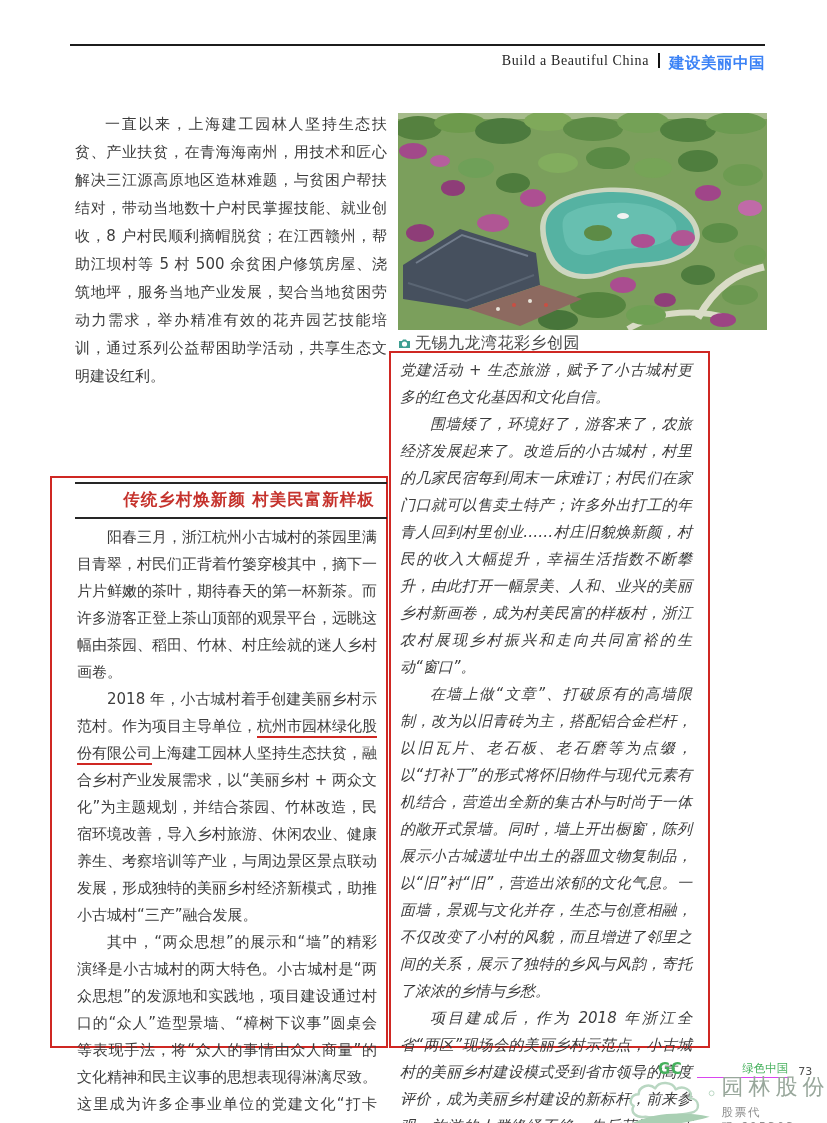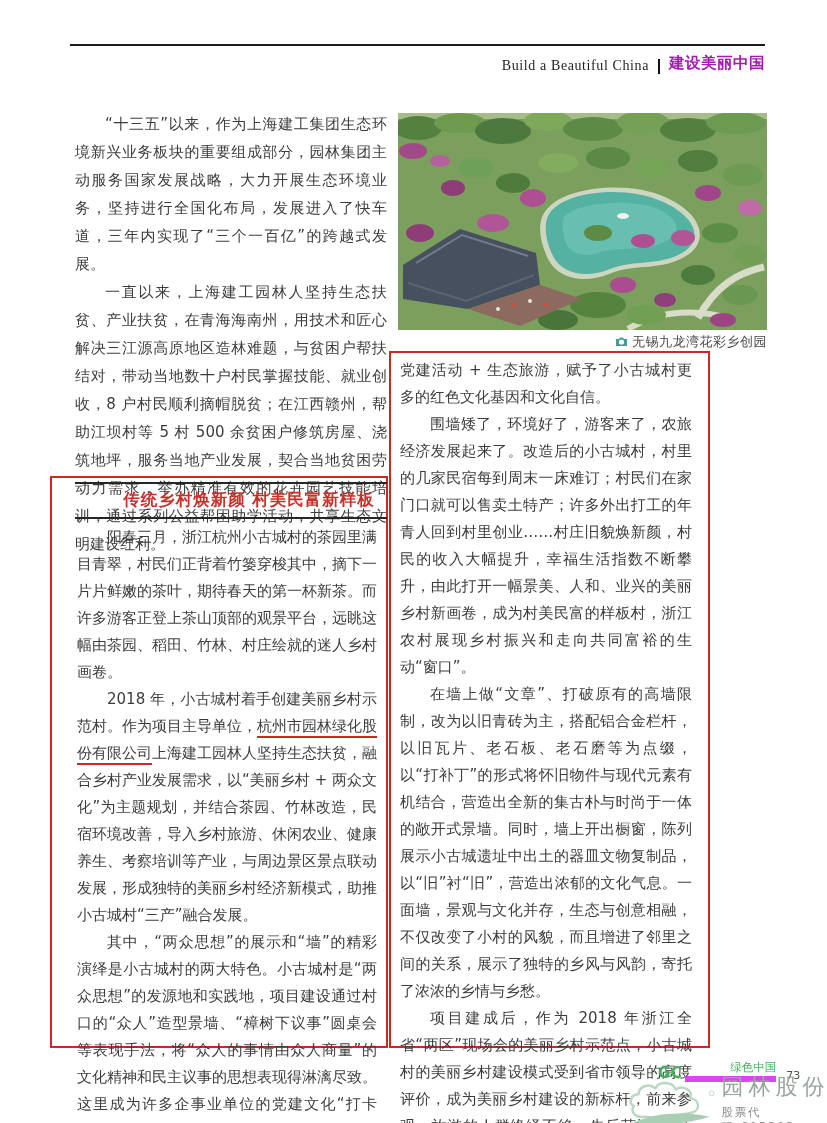--- a/index.html
+++ b/index.html
@@ -1,78 +1,77 @@
 <!DOCTYPE html>
 <html><head>
 <meta charset="utf-8">
 <style>
   * { margin:0; padding:0; box-sizing:border-box; }
   body { background:#ffffff; font-family:"DejaVu Sans", sans-serif; }
   .page { position:relative; width:827px; height:1123px; background:#ffffff; overflow:hidden; margin:0 auto; }
 
   
   .header-rule { position:absolute; left:70px; top:44px; width:695px; height:2px; background:#1c1c1c; }
-  .header { position:absolute; right:62px; top:53px; display:flex; align-items:flex-end; gap:9px; }
+  .header { position:absolute; right:62px; top:53px; display:flex; align-items:flex-start; gap:9px; }
   .h-en { font-family:"Liberation Serif", serif; font-size:14px; letter-spacing:0.6px; color:#1f1f1f; }
   .h-div { width:2px; height:15px; background:#111; }
-  .h-zh { font-size:15.5px; font-weight:bold; color:#a21caf; letter-spacing:0.5px; }
+  .h-zh { font-size:15.5px; font-weight:bold; color:#3b82f6; letter-spacing:0.5px; }
 
   
   .para { font-size:15px; color:#3c3c3c; text-align:justify; }
   .indent { text-indent:2em; }
   .col-left { position:absolute; left:75px; top:110px; width:312px; }
   .col-left .para { line-height:28px; }
   .col-left-section { position:absolute; left:77px; top:524px; width:300px; }
   .col-left-section .para { line-height:27px; }
   .col-right { position:absolute; left:400px; top:357px; width:292px; }
-  .col-right .para { line-height:27px; }
+  .col-right .para { line-height:27px;font-style:italic; }
 
   
   .redbox { position:absolute; border:2px solid #cf2823; pointer-events:none; }
   .redbox-left { left:50px; top:476px; width:338px; height:572px; }
   .redbox-right { left:389px; top:351px; width:321px; height:697px; }
 
   
   .section-heading-wrap { position:absolute; left:75px; top:482px; width:312px;
      border-top:2px solid #262626; border-bottom:2px solid #262626;
      padding:5px 0 6px 0; text-align:center; }
   .section-heading-wrap span { color:#c5322c; font-weight:bold; font-size:16.5px; letter-spacing:1px;margin-left:36px; }
 
   .company { border-bottom:2px solid #cf2823; padding-bottom:1px; }
 
   
   .photo { position:absolute; left:398px; top:113px; width:369px; height:217px; overflow:hidden; }
   .photo svg { display:block; }
-  .caption { position:absolute; left:398px; top:333px; width:369px; text-align:right;
-     font-size:13px; color:#4a4a4a; letter-spacing:0.5px; }
+  .caption { position:absolute; left:398px; top:333px; width:369px; text-align:left;
+     font-size:16px; color:#4a4a4a; letter-spacing:0.5px; }
   .caption svg { vertical-align:-1px; margin-right:4px; }
 
   
   .footer-line { position:absolute; left:658px; top:1060px; display:flex; align-items:flex-end; }
   .gc { font-size:15px; font-weight:800; color:#45b05c; letter-spacing:0.5px; }
-  .brand { font-size:11.5px; color:#45b05c; border-bottom:6px solid #d946ef; padding-bottom:1px; margin-left:3px;padding-left:45px; }
+  .brand { font-size:11.5px; color:#45b05c; border-bottom:1px solid #d946ef; padding-bottom:1px; margin-left:15px;padding-left:45px; }
   .pagenum { font-size:11px; color:#4e4e4e; margin-left:10px; }
   .footer-logo { position:absolute; left:626px; top:1072px; display:flex; align-items:center; gap:6px; }
   .company-name { font-size:22px; color:#98a79b; letter-spacing:5px; font-weight:500; white-space:nowrap; }
   .stock { font-size:11.5px; color:#8f8f8f; letter-spacing:1.8px; margin-top:3px; }
 </style>
 </head>
 <body>
 
 <div class="page">
 
   <div class="header-rule"></div>
   <div class="header">
     <span class="h-en">Build a Beautiful China</span>
     <span class="h-div"></span>
     <span class="h-zh">建设美丽中国</span>
   </div>
 
   <div class="col-left">
-    <p class="para indent">“十三五”以来，作为上海建工集团生态环境新兴业务板块的重要组成部分，园林集团主动服务国家发展战略，大力开展生态环境业务，坚持进行全国化布局，发展进入了快车道，三年内实现了“三个一百亿”的跨越式发展。</p>
     <p class="para indent">一直以来，上海建工园林人坚持生态扶贫、产业扶贫，在青海海南州，用技术和匠心解决三江源高原地区造林难题，与贫困户帮扶结对，带动当地数十户村民掌握技能、就业创收，8 户村民顺利摘帽脱贫；在江西赣州，帮助江坝村等 5 村 500 余贫困户修筑房屋、浇筑地坪，服务当地产业发展，契合当地贫困劳动力需求，举办精准有效的花卉园艺技能培训，通过系列公益帮困助学活动，共享生态文明建设红利。</p>
   </div>
 
   <div class="redbox redbox-left"></div>
   <div class="redbox redbox-right"></div>
 
   <div class="section-heading-wrap">
     <span>传统乡村焕新颜  村美民富新样板</span>
   </div>
 

